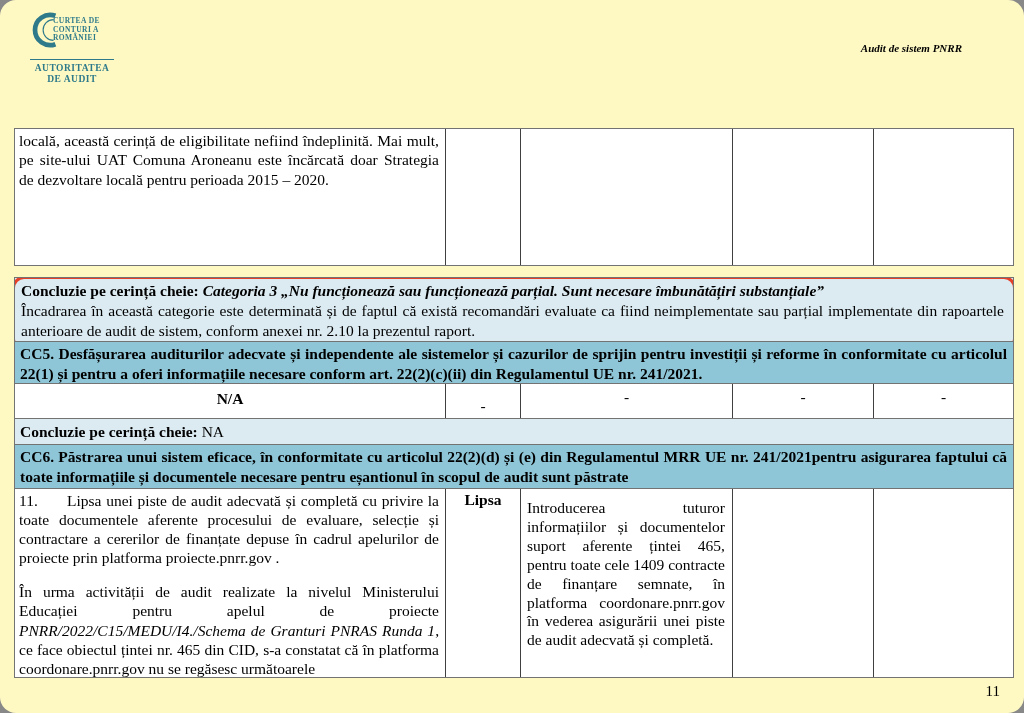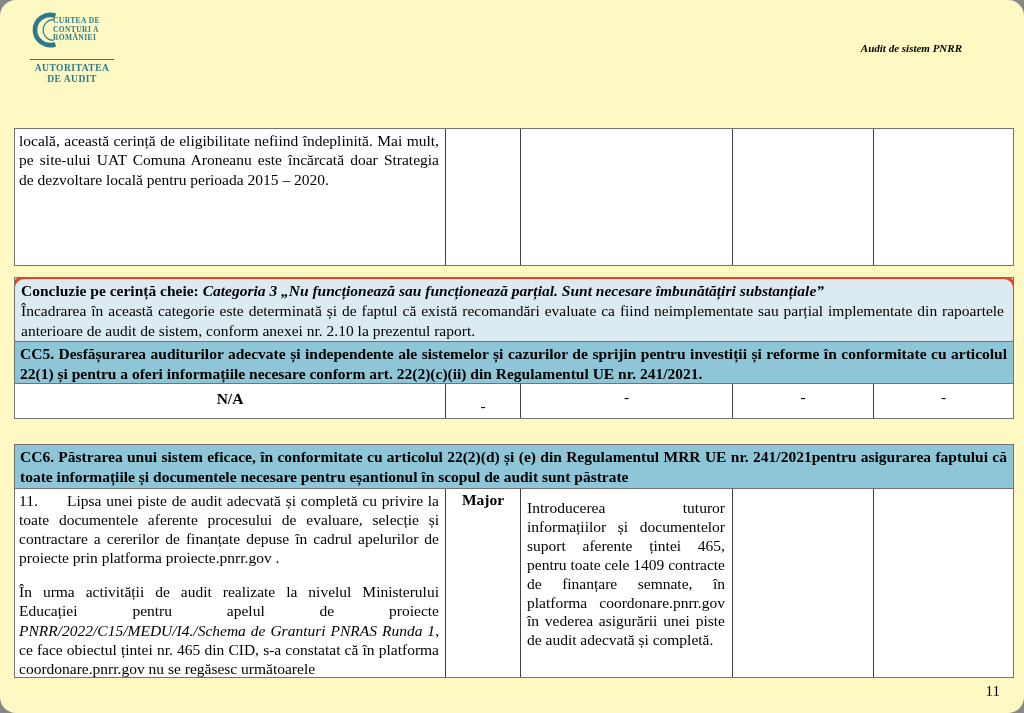--- a/index.html
+++ b/index.html
@@ -97,32 +97,35 @@
   </div>
 
   <div class="trow cells" style="top:383px;height:36px;">
     <div class="cell na-cell">N/A</div>
     <div class="cell dash-cell dash-low">-</div>
     <div class="cell dash-cell">-</div>
     <div class="cell dash-cell">-</div>
     <div class="cell dash-cell">-</div>
   </div>
 
+  <div class="trow lightblue concl-row" style="top:418px;height:27px;">
+    <span class="bold">Concluzie pe cerință cheie:</span><span> NA</span>
+  </div>
 
   <div class="trow teal hdr-text" style="top:444px;height:45px;">
     <span>CC6. Păstrarea unui sistem eficace, în conformitate cu articolul 22(2)(d) și (e) din Regulamentul MRR UE nr. 241/2021pentru asigurarea faptului că toate informațiile și documentele necesare pentru eșantionul în scopul de audit sunt păstrate</span>
   </div>
 
   <div class="trow cells" style="top:488px;height:190px;">
     <div class="cell f11">
       <p><span class="num">11.</span><span>Lipsa unei piste de audit adecvată și completă cu privire la toate documentele aferente procesului de evaluare, selecție și contractare a cererilor de finanțate depuse în cadrul apelurilor de proiecte prin platforma proiecte.pnrr.gov .</span></p>
       <div class="gap"></div>
       <p><span>În urma activității de audit realizate la nivelul Ministerului Educației pentru apelul de proiecte </span><span class="italic">PNRR/2022/C15/MEDU/I4./Schema de Granturi PNRAS Runda 1</span><span>, ce face obiectul țintei nr. 465 din CID, s-a constatat că în platforma coordonare.pnrr.gov nu se regăsesc următoarele</span></p>
     </div>
-    <div class="cell sev-cell">Major</div>
+    <div class="cell sev-cell">Lipsa</div>
     <div class="cell reco-cell">Introducerea tuturor informațiilor și documentelor suport aferente țintei 465, pentru toate cele 1409 contracte de finanțare semnate, în platforma coordonare.pnrr.gov în vederea asigurării unei piste de audit adecvată și completă.</div>
     <div class="cell"></div>
     <div class="cell"></div>
   </div>
 
   <div class="page-num">11</div>
 
 </div>
 
 </body></html>

